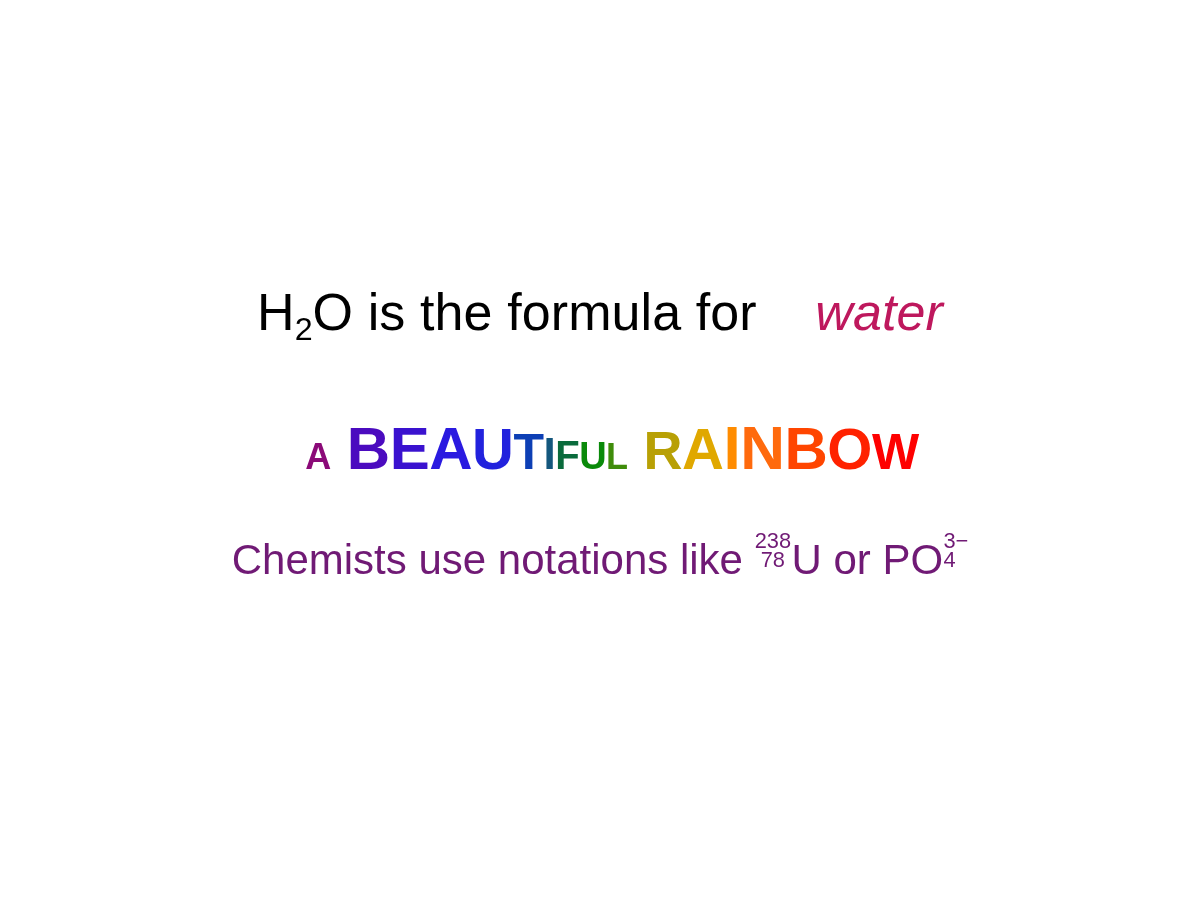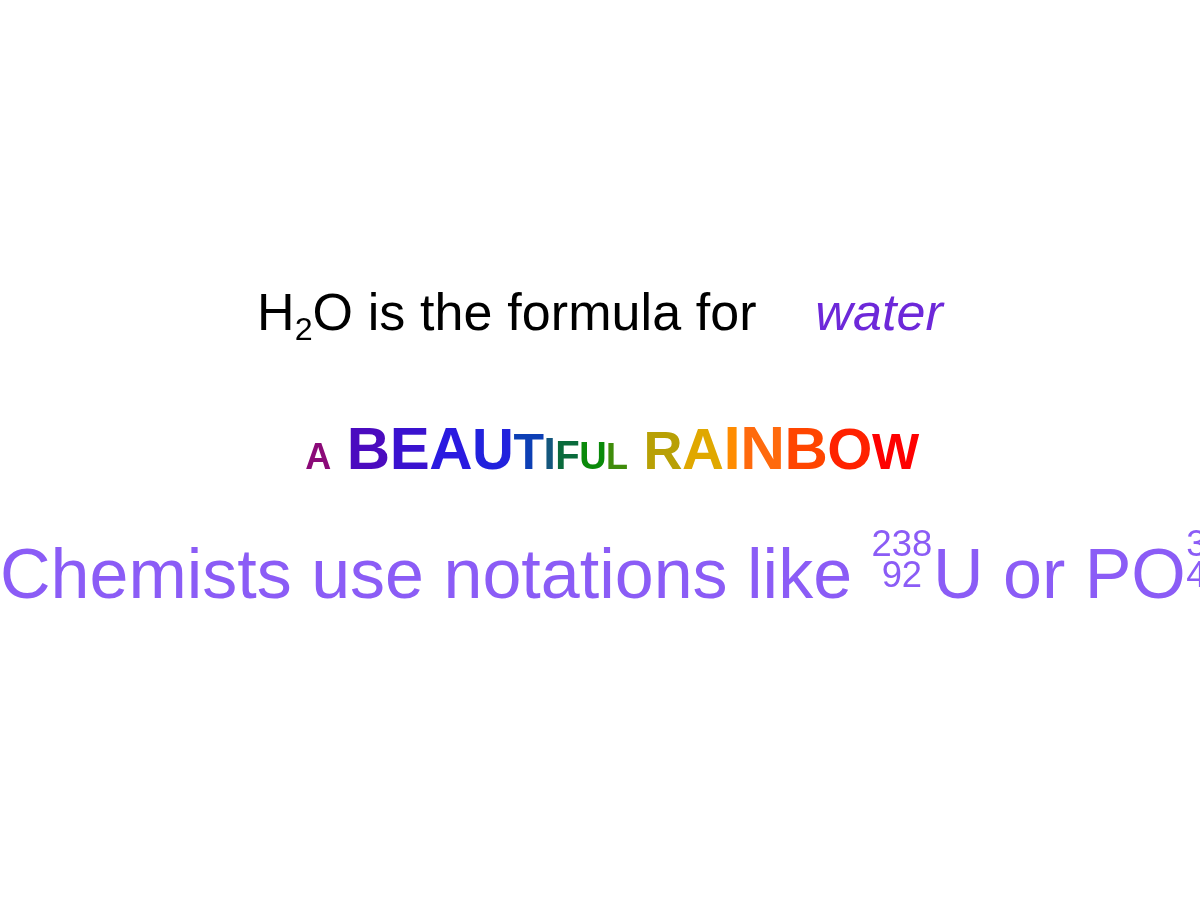--- a/index.html
+++ b/index.html
@@ -112,22 +112,22 @@
   .ion-stack .count {
     margin-top: -0.06em;
   }
 </style>
 </head>
 <body style="background: rgb(255, 255, 255);">
 
 <div class="canvas">
 
   <div class="line-formula" style="color: rgb(0, 0, 0); font-size: 52px;">
-    <span>H</span><span class="sub">2</span><span>O</span><span> is the formula for </span><span class="water" style="color: #6d28d9; margin-left: 44px;">water</span>
+    <span>H</span><span class="sub">2</span><span>O</span><span> is the formula for </span><span class="water" style="color: #be185d; margin-left: 44px;">water</span>
   </div>
 
   <div class="line-rainbow"><span class="rb" style="color: rgb(139, 10, 120); font-size: 36px;">A</span><span class="sp"></span><span class="rb" style="color: rgb(75, 11, 191); font-size: 60px;">B</span><span class="rb" style="color: rgb(58, 18, 207); font-size: 60px;">E</span><span class="rb" style="color: rgb(42, 26, 224); font-size: 60px;">A</span><span class="rb" style="color: rgb(34, 34, 221); font-size: 58px;">U</span><span class="rb" style="color: rgb(13, 63, 181); font-size: 50px;">T</span><span class="rb" style="color: rgb(20, 87, 125); font-size: 44px;">I</span><span class="rb" style="color: rgb(10, 107, 60); font-size: 40px;">F</span><span class="rb" style="color: rgb(10, 138, 10); font-size: 38px;">U</span><span class="rb" style="color: rgb(63, 140, 10); font-size: 36px;">L</span><span class="sp"></span><span class="rb" style="color: rgb(184, 160, 5); font-size: 54px;">R</span><span class="rb" style="color: rgb(224, 168, 0); font-size: 58px;">A</span><span class="rb" style="color: rgb(255, 140, 0); font-size: 62px;">I</span><span class="rb" style="color: rgb(255, 106, 13); font-size: 62px;">N</span><span class="rb" style="color: rgb(255, 69, 0); font-size: 60px;">B</span><span class="rb" style="color: rgb(255, 34, 0); font-size: 58px;">O</span><span class="rb" style="color: rgb(254, 0, 0); font-size: 50px;">W</span></div>
 
-  <div class="line-notation" style="color: #8b5cf6; font-size: 70px;">
-    <span>Chemists use notations like </span><span class="isotope"><span class="mass">238</span><span class="atomic">92</span></span><span>U</span><span> or </span><span>PO</span><span class="ion-stack"><span class="charge">3−</span><span class="count">4</span></span>
+  <div class="line-notation" style="color: #701a75; font-size: 42px;">
+    <span>Chemists use notations like </span><span class="isotope"><span class="mass">238</span><span class="atomic">78</span></span><span>U</span><span> or </span><span>PO</span><span class="ion-stack"><span class="charge">3−</span><span class="count">4</span></span>
   </div>
 
 </div>
 
 </body></html>

